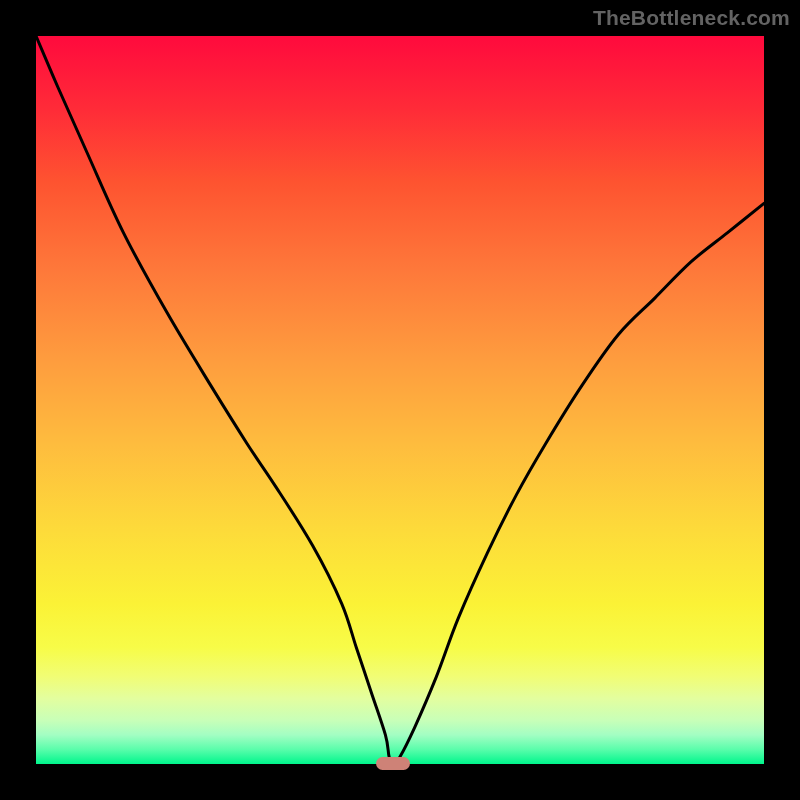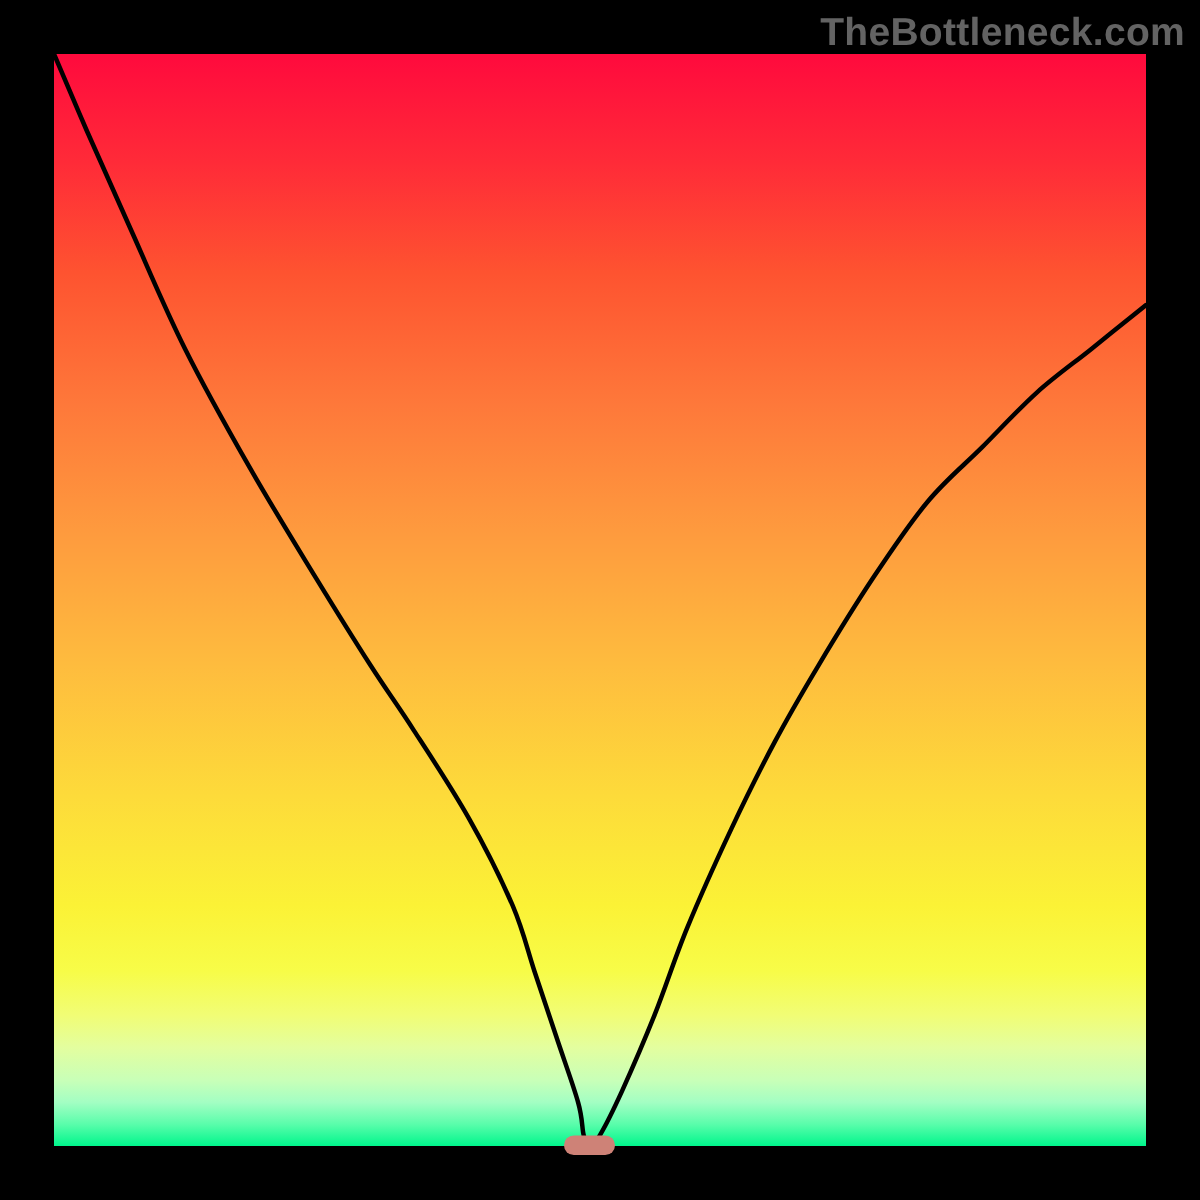--- a/index.html
+++ b/index.html
@@ -13,21 +13,21 @@
   .wrap {
     position: relative;
     width: 800px;
     height: 800px;
   }
   .attribution {
     position: absolute;
     top: 6px;
     right: 10px;
     font-family: Arial, Helvetica, sans-serif;
-    font-size: 26px;
+    font-size: 21px;
     font-weight: bold;
     color: #636363;
     letter-spacing: 0.2px;
   }
   .plot-bg {
     position: absolute;
     left: 36px;
     top: 36px;
     width: 728px;
     height: 728px;

